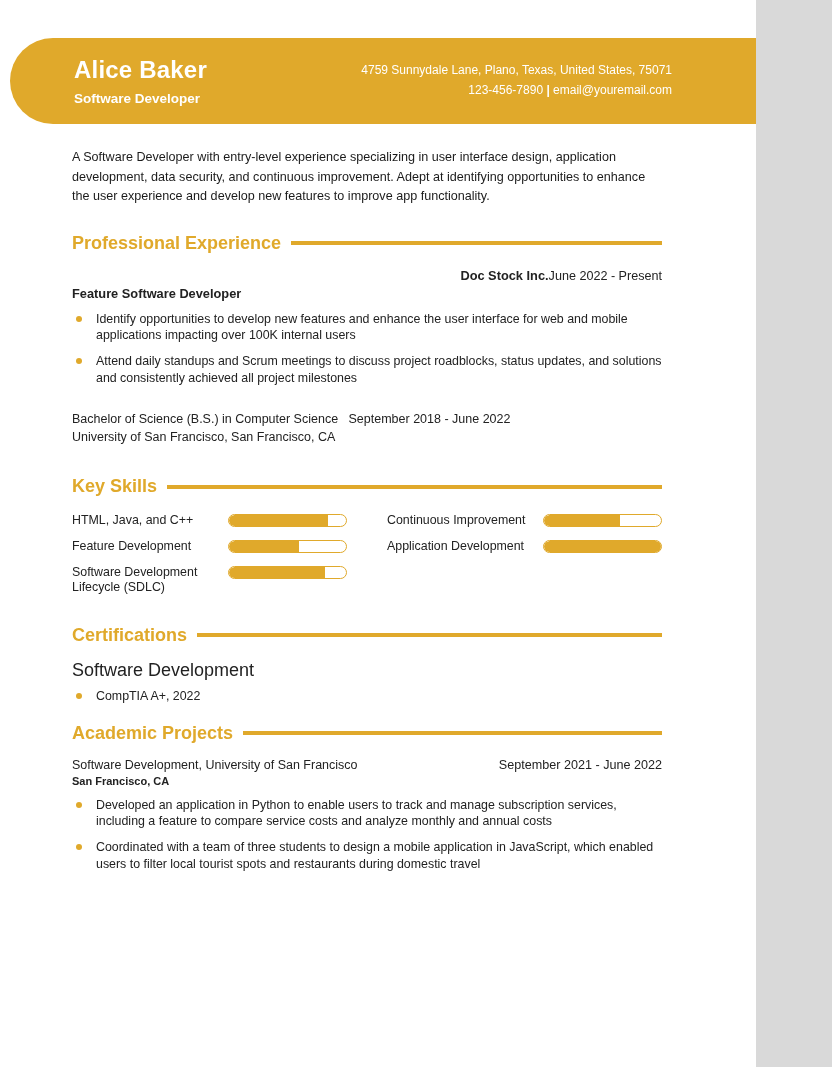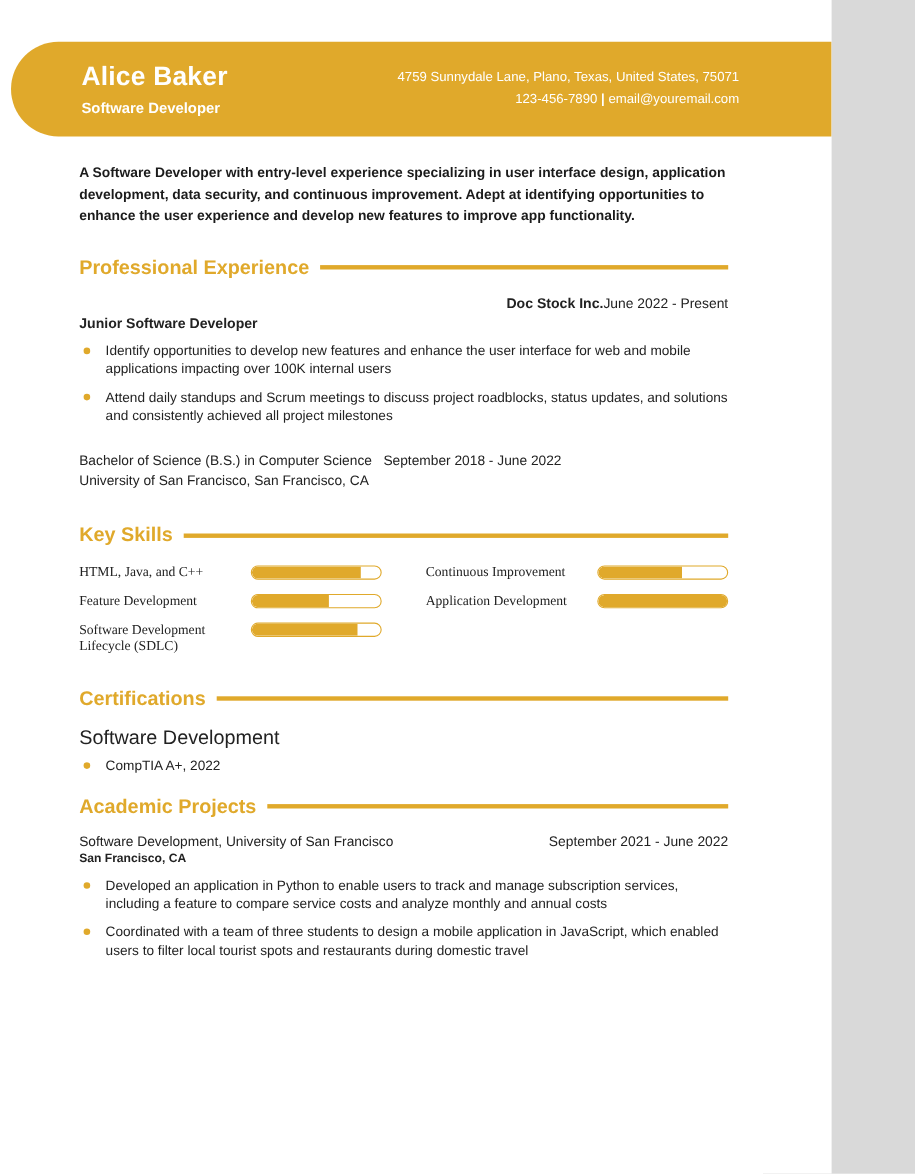--- a/index.html
+++ b/index.html
@@ -56,21 +56,21 @@
     line-height: 1.65;
   }
   .header-right .sep { font-weight: bold; }
 
   
   .content {
     padding: 0 94px 0 72px;
   }
   .summary {
     margin-top: 24px;
-    font-weight: bold;
+    font-weight: normal;
     font-size: 12.6px;
     line-height: 1.55;
     color: #1b1b1b;
   }
 
   .section { margin-top: 26px; }
   .section-head {
     display: flex;
     align-items: center;
     gap: 10px;
@@ -123,21 +123,20 @@
   .edu-line { margin-top: 14px; font-size: 12.5px; }
   .edu-line2 { margin-top: 4px; font-size: 12.5px; }
 
   
   .skills-grid {
     margin-top: 16px;
     display: grid;
     grid-template-columns: 1fr 1fr;
     column-gap: 40px;
     row-gap: 11px;
-    font-family: Liberation Serif, serif;
   }
   .skill {
     display: grid;
     grid-template-columns: 150px 1fr;
     align-items: start;
     column-gap: 6px;
   }
   .skill-label {
     font-size: 12.4px;
     line-height: 1.2;
@@ -194,21 +193,21 @@
 
     <div class="section">
       <div class="section-head">
         <div class="section-title">Professional Experience</div>
         <div class="rule"></div>
       </div>
       <div class="job-row">
         <div class="bold">Doc Stock Inc.</div>
         <div class="date">June 2022 - Present</div>
       </div>
-      <div class="job-sub">Junior Software Developer</div>
+      <div class="job-sub">Feature Software Developer</div>
       <ul class="bullets">
         <li>Identify opportunities to develop new features and enhance the user interface for web and mobile applications impacting over 100K internal users</li>
         <li>Attend daily standups and Scrum meetings to discuss project roadblocks, status updates, and solutions and consistently achieved all project milestones</li>
       </ul>
     </div>
 
     <div class="section">
       <div class="edu-line">
         <span>Bachelor of Science (B.S.) in Computer Science</span>
         &nbsp;

